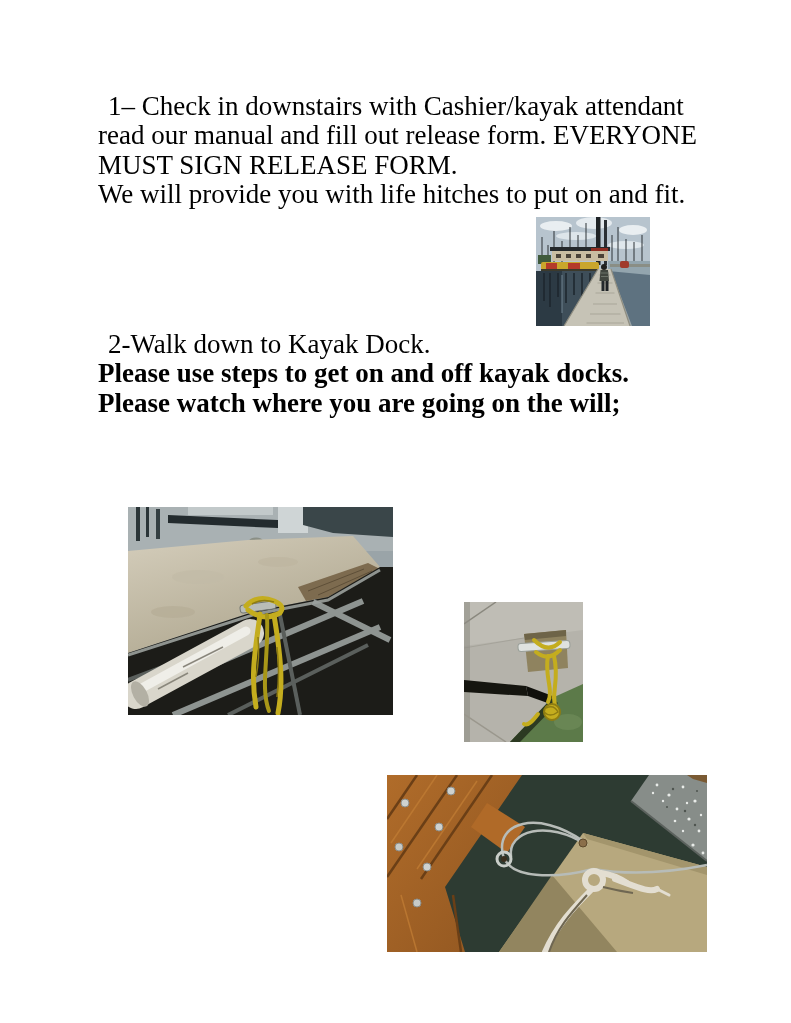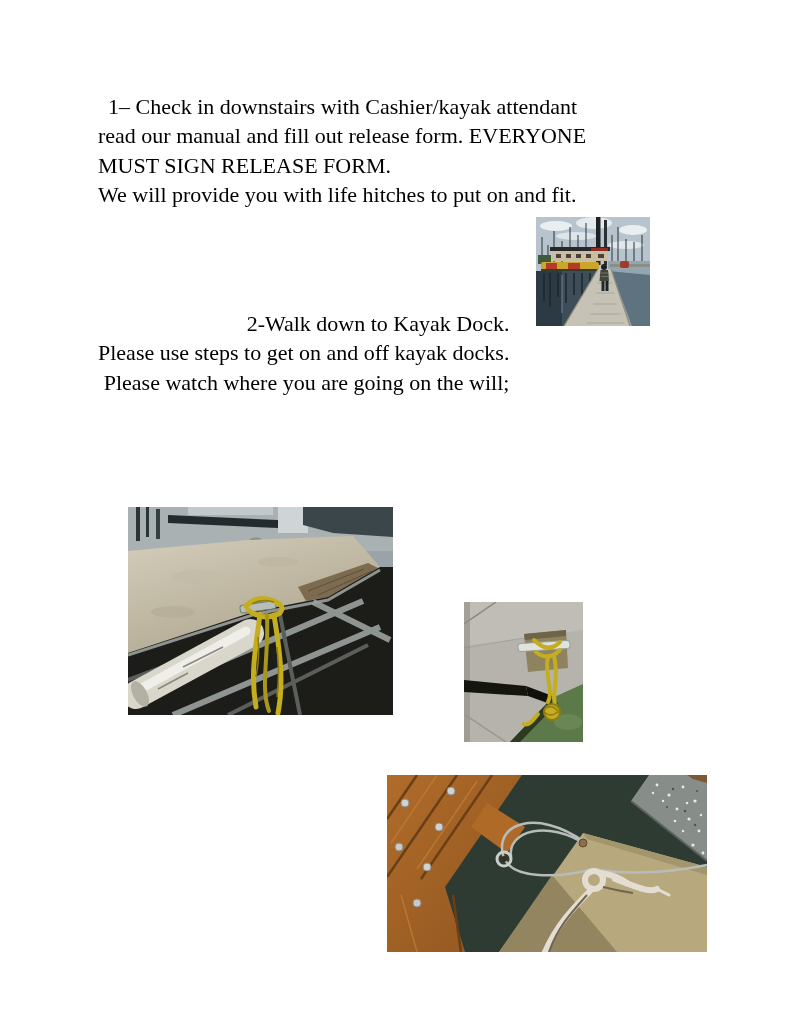--- a/index.html
+++ b/index.html
@@ -2,24 +2,24 @@
 <html><head>
 <meta charset="utf-8">
 <style>
   html,body { margin:0; padding:0; background:#ffffff; }
   .page {
     position:relative; width:791px; height:1023px;
     background:#ffffff; color:#000000;
     font-family:"Liberation Serif", serif;
     overflow:hidden;
   }
-  .para { position:absolute; font-size:22px; line-height:29.3px; white-space:nowrap; }
+  .para { position:absolute; font-size:27px; line-height:29.3px; white-space:nowrap; }
   .para .line { display:block; }
   .para .indent { padding-left:10px; }
-  .bold { font-weight:normal; }
+  .bold { font-weight:bold; }
   .photo { position:absolute; overflow:hidden; background:#9aa4a8; }
   .photo svg { display:block; width:100%; height:100%; }
 </style>
 </head>
 <body>
 
 <div class="page">
 
   <div class="para" style="left:98px; top:92px;">
     <span class="line indent">1– Check in downstairs with Cashier/kayak attendant</span>
@@ -101,21 +101,21 @@
       </g>
       <circle cx="68" cy="50" r="3" fill="#20201e"></circle>
       <path d="M64.5,53 h7.5 l1,11 h-9.5 z" fill="#41463f"></path>
       <line x1="65" y1="56" x2="72.5" y2="56" stroke="#6b7268" stroke-width="1"></line>
       <line x1="65" y1="59.5" x2="72.8" y2="59.5" stroke="#6b7268" stroke-width="1"></line>
       <rect x="65.5" y="64" width="3" height="10" fill="#23282b"></rect>
       <rect x="69.5" y="64" width="3" height="10" fill="#1d2124"></rect>
     </svg>
   </div>
 
-  <div class="para" style="left:98px; top:309px;text-align:right;">
+  <div class="para" style="left:98px; top:330px;">
     <span class="line indent">2-Walk down to Kayak Dock.</span>
     <span class="line bold">Please use steps to get on and off kayak docks.</span>
     <span class="line bold">Please watch where you are going on the will;</span>
   </div>
 
   <div class="photo" style="left:128px; top:507px; width:265px; height:208px;" role="img" aria-label="Floating dock corner with yellow rope hitched to a cleat, white fender and metal frame below">
     <svg viewBox="0 0 265 208" preserveAspectRatio="none">
       <defs>
         <linearGradient id="deckGrad" x1="0" y1="0" x2="0.6" y2="1">
           <stop offset="0" stop-color="#d4cdbb"></stop>

